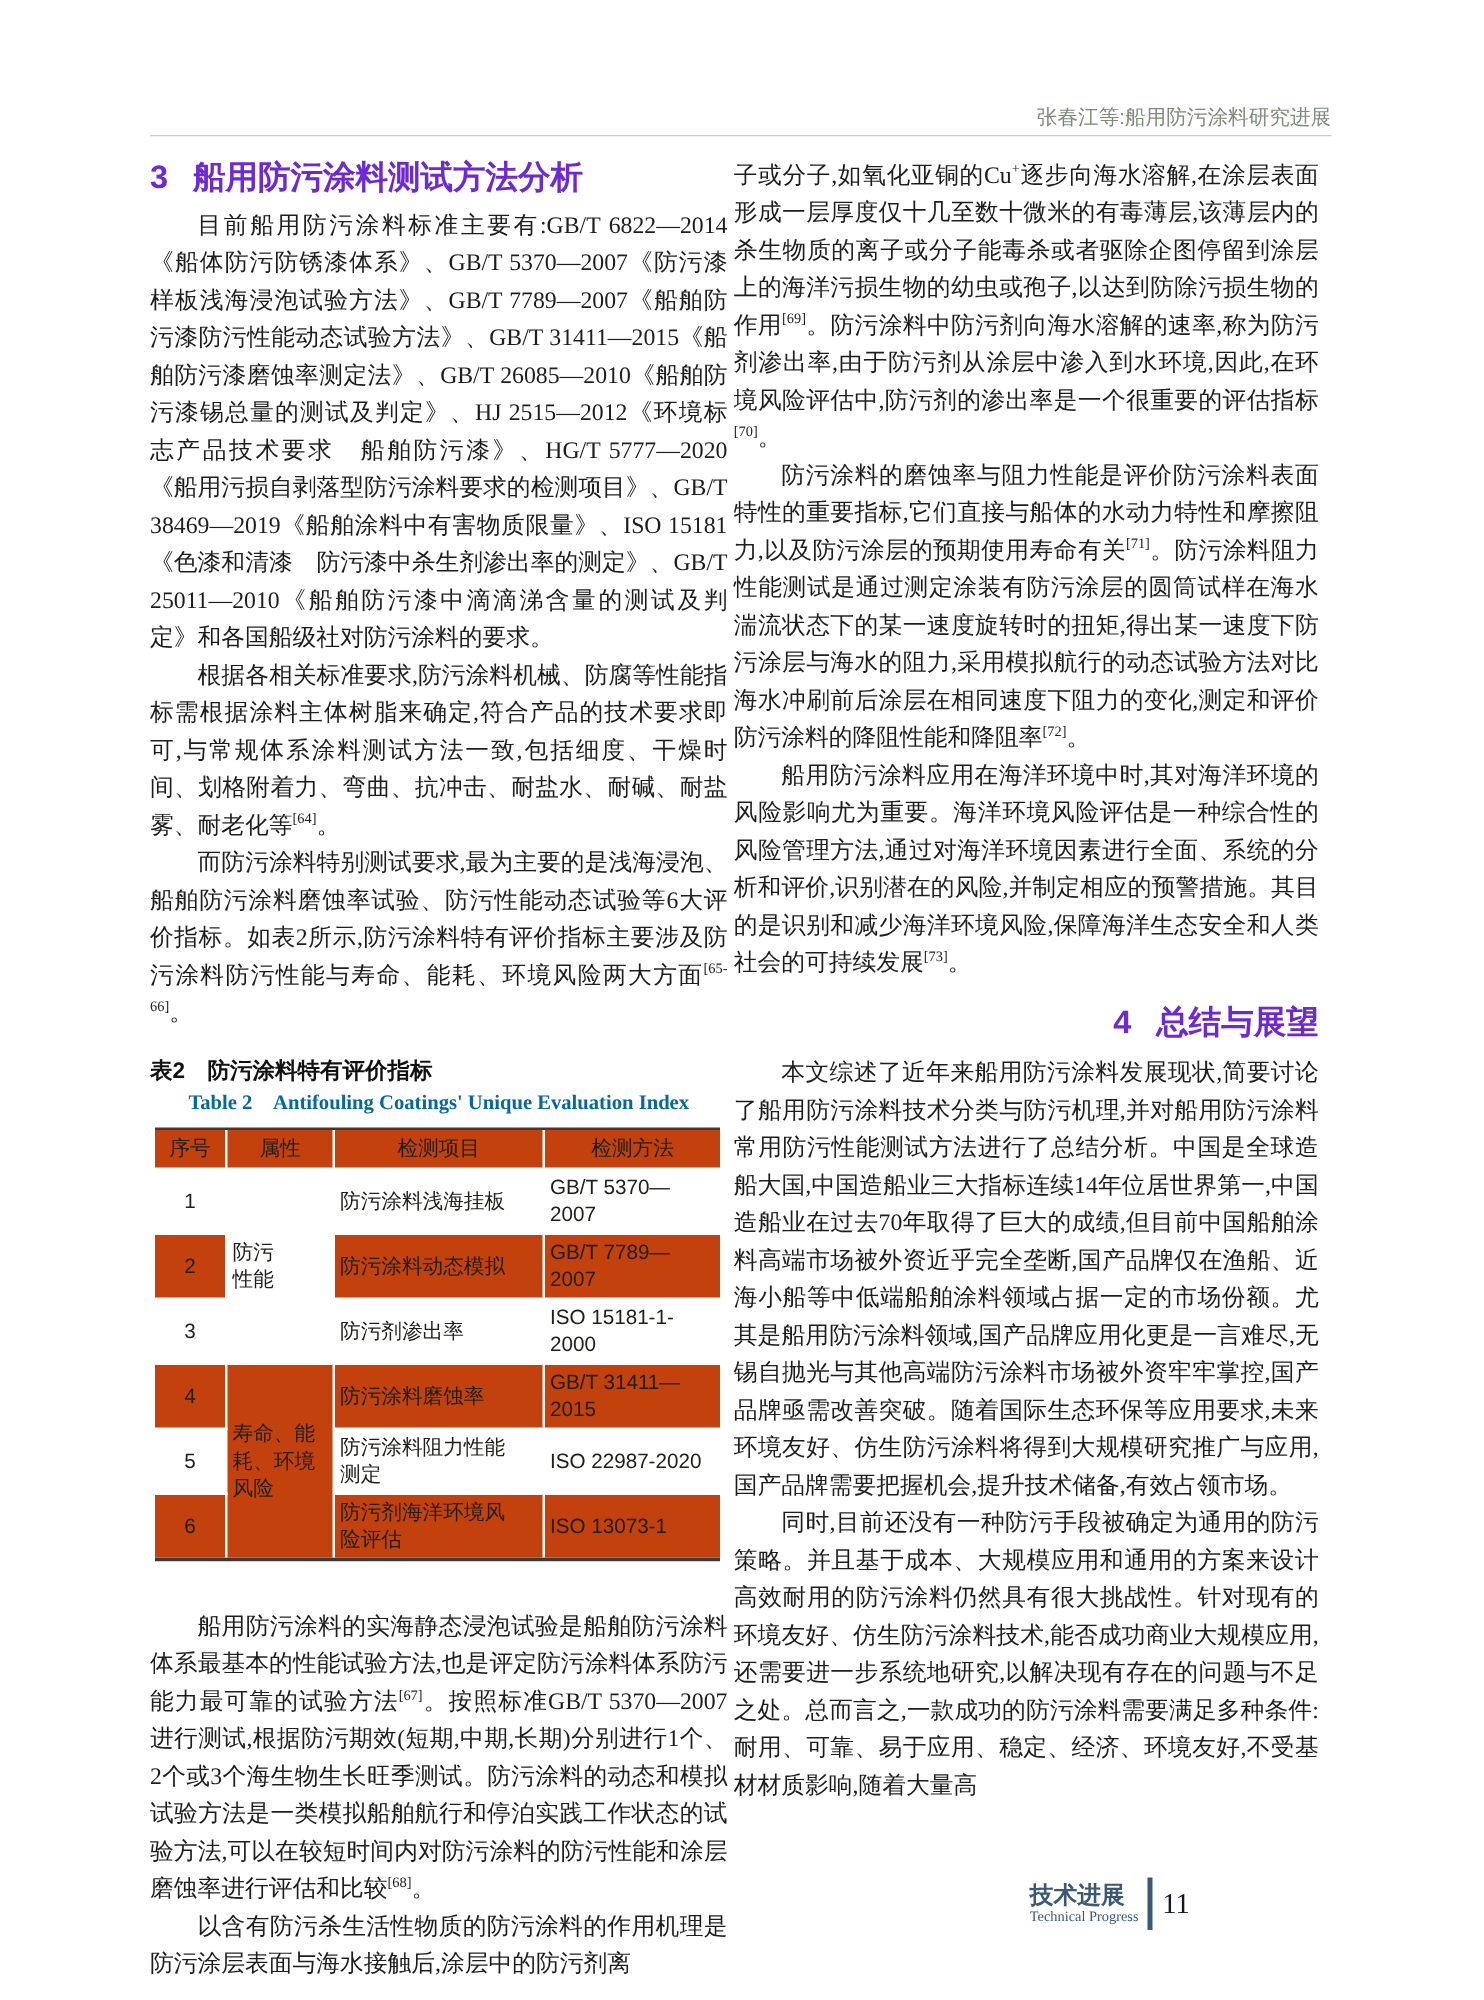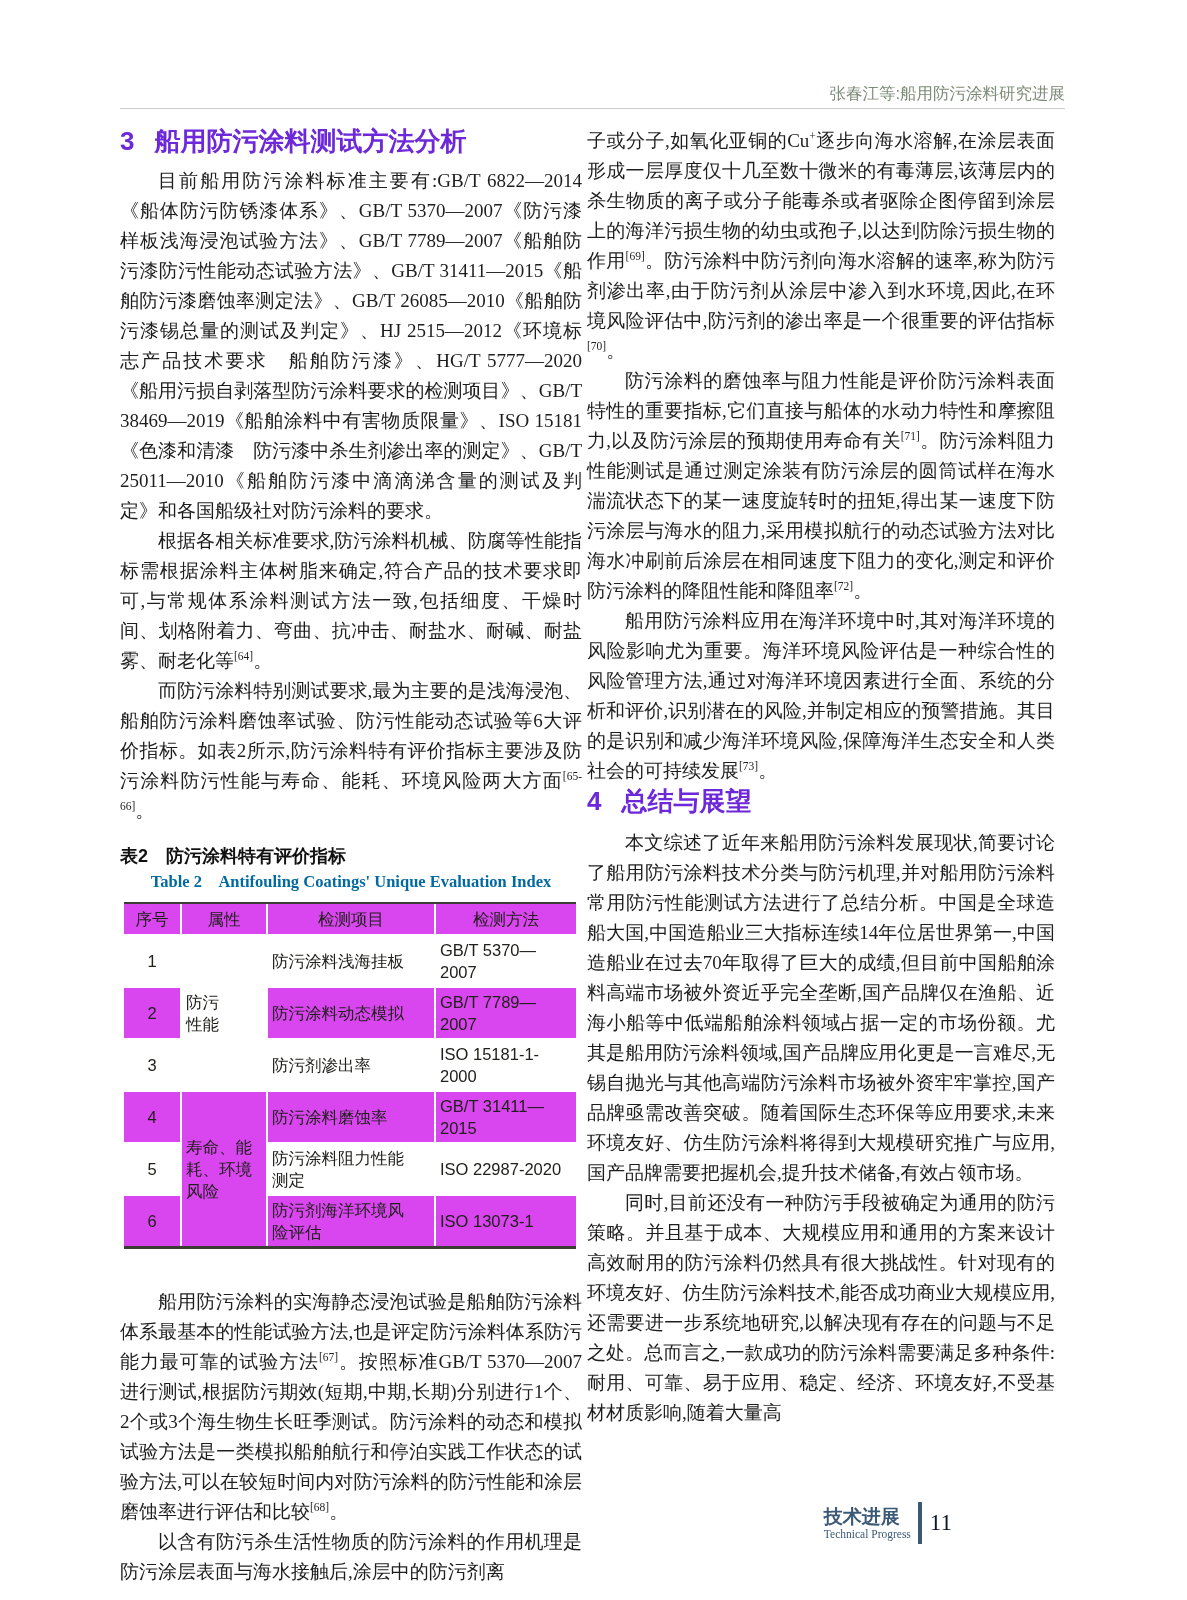--- a/index.html
+++ b/index.html
@@ -10,38 +10,38 @@
   .running-head{position:absolute;top:83px;left:120px;width:945px;text-align:right;
         font-family:"Liberation Sans","DejaVu Sans",sans-serif;font-size:16.5px;color:#7d8b77;}
   .head-rule{position:absolute;top:108px;left:120px;width:945px;height:1px;background:#c9ccc9;}
   
   .col{position:absolute;top:126px;width:462px;}
   .col-left{left:120px;}
   .col-right{left:587px;width:468px;}
   .section-heading{font-family:"Liberation Sans","DejaVu Sans",sans-serif;font-weight:bold;
         font-size:26px;color:#6d28d9;margin:0 0 10px 0;line-height:30px;}
   .section-heading .num{margin-right:20px;}
-  .section-heading.s4{margin-bottom:12px;}
+  .section-heading.s4{margin-top:16px;margin-bottom:12px;text-align:right;}
   p.body{font-size:19px;line-height:30px;text-align:justify;margin:0;}
   p.indent{text-indent:2em;}
   p.after-table{margin-top:38px;}
   sup{font-size:11.5px;line-height:0;}
   
   .tbl-caption-zh{margin-top:18px;text-align:left;font-family:"Liberation Sans","DejaVu Sans",sans-serif;
         font-weight:bold;font-size:18px;color:#111;line-height:24px;}
   .tbl-caption-en{text-align:center;font-family:"Liberation Serif","DejaVu Serif",serif;
         font-weight:bold;font-size:16.5px;color:#0369a1;line-height:24px;margin-top:2px;}
   .tbl-wrap{width:452px;margin:8px 0 0 4px;border-top:2px solid #3c3c34;border-bottom:3px solid #3c3c34;}
   table.eval{width:100%;border-collapse:collapse;font-family:"Liberation Sans","DejaVu Sans",sans-serif;
         font-size:16.5px;color:#21211c;}
   table.eval th,table.eval td{font-weight:normal;padding:3px 4px;line-height:22px;
         border-left:2px solid #fff;border-top:2.5px solid #fff;}
   table.eval th{border-top:none;text-align:center;height:24px;}
   table.eval th:first-child,table.eval td:first-child{border-left:none;}
-  .shaded{background:#d946ef;margin-left:34px;}
+  .shaded{background:#c2410c;margin-left:34px;}
   td.no{width:48px;text-align:center;}
   td.attr{width:76px;text-align:left;white-space:pre-line;padding-left:6px;}
   td.item{width:158px;text-align:left;white-space:pre-line;padding-left:6px;}
   td.method{text-align:left;padding-left:6px;}
   
   .footer{position:absolute;top:1502px;right:137px;display:flex;align-items:center;}
   .footer .labels{margin-right:7px;}
   .footer .zh{font-family:"Liberation Sans","DejaVu Sans",sans-serif;font-weight:bold;
         font-size:19px;color:#3b5876;line-height:22px;}
   .footer .en{font-family:"Liberation Serif","DejaVu Serif",serif;font-size:11.5px;

